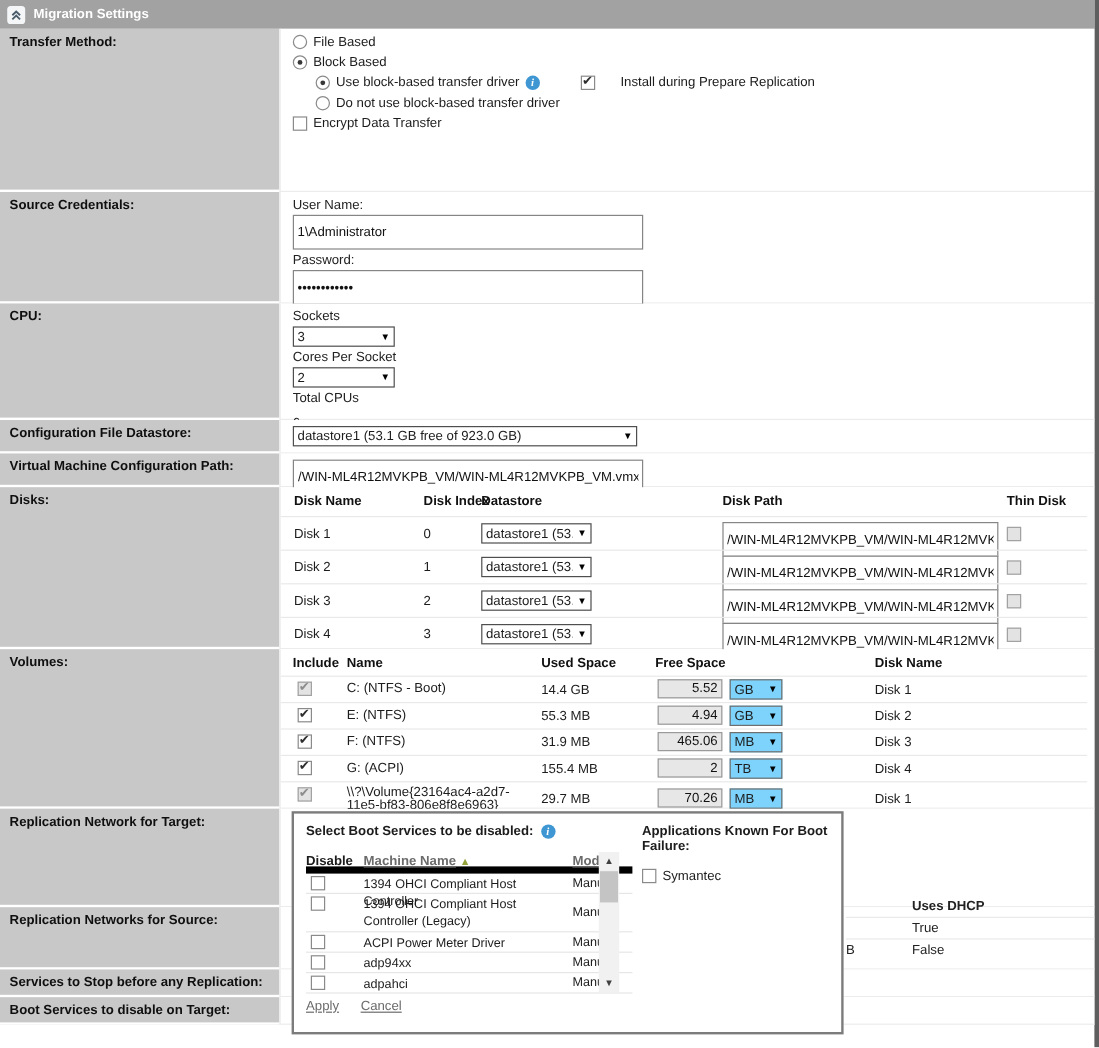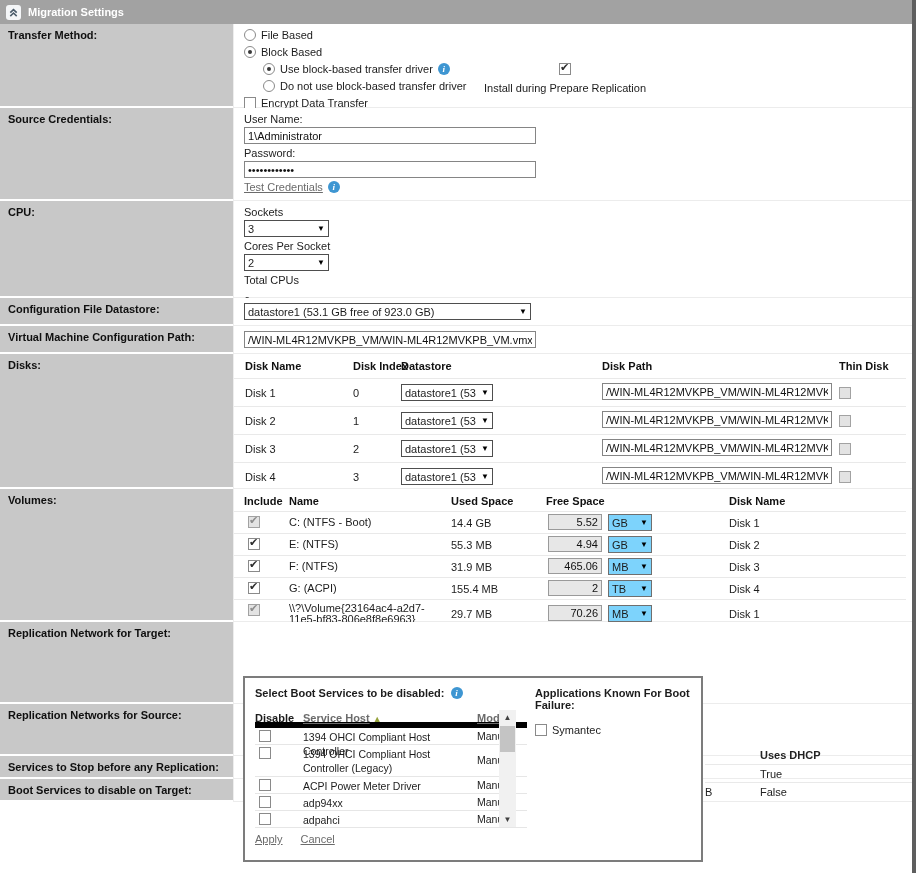--- a/index.html
+++ b/index.html
@@ -24,21 +24,21 @@
   .row { display:flex; width:912px; }
   .label-cell { width:233px; background:#c8c8c8; border-bottom:2px solid #fff;
                 padding:5px 8px 0 8px; font-weight:bold; color:#0f0f0f; }
   .content-cell { flex:1; position:relative; border-bottom:1px solid #ececec;
                   border-left:1px solid #ededed; padding-left:10px; background:#fff; }
 
   .sub-label { color:#222; }
   .line { display:flex; align-items:center; gap:5px; }
 
   
-  .text-input { height:17px; border:1px solid #858585; background:#fff; font-family:inherit;
+  .text-input { height:29px; border:1px solid #858585; background:#fff; font-family:inherit;
                 font-size:11px; padding:0 3px; color:#111; }
   .free-input { height:16px; border:1px solid #9a9a9a; background:#e7e7e7; text-align:right;
                 font-family:inherit; font-size:11px; padding:0 3px; color:#111; }
   .select { height:17px; border:1px solid #4e4e4e; background:#fff; display:flex;
             align-items:center; padding:0 3px; cursor:default; overflow:hidden; }
   .select .sel-txt { white-space:nowrap; overflow:hidden; flex:1; }
   .select .arrow { font-size:8px; color:#000; margin-left:4px; flex:none; }
   .unit { background:#7dd3fc; border-color:#6f6f6f; }
   .cb { display:inline-block; width:12px; height:12px; border:1px solid #8a8a8a; background:#fff;
         position:relative; flex:none; vertical-align:-2px; }
@@ -50,21 +50,21 @@
   .rb.selected::after { content:""; position:absolute; left:3px; top:3px; width:4px; height:4px;
         border-radius:50%; background:#383838; }
   .info { display:inline-block; width:12px; height:12px; border-radius:50%; background:#3e96d2;
           color:#fff; font:italic bold 9px "Liberation Serif", serif; text-align:center;
           line-height:12px; flex:none; }
   .lnk { color:#6b6b6b; text-decoration:underline; cursor:pointer; }
 
   
   .tm-line { margin-top:5px; }
   .tm-indent { margin-left:19px; position:relative; }
-  .tm-install { position:absolute; left:221px; top:0; display:flex; gap:7px; align-items:center;flex-direction:column; }
+  .tm-install { position:absolute; left:221px; top:0; display:flex; gap:21px; align-items:center; }
 
   
   .cred-input { width:292px; margin:2px 0 3px 0; }
 
   
   .cpu-select { width:85px; margin:2px 0 3px 0; }
 
   
   .inline-ctrl { position:absolute; top:3px; left:10px; }
 
@@ -136,21 +136,21 @@
       <svg width="11" height="11" viewBox="0 0 12 12">
           <path d="M2.5 6.2 L6 2.8 L9.5 6.2" stroke="#4a5b6a" stroke-width="1.7" fill="none"></path>
           <path d="M2.5 10 L6 6.6 L9.5 10" stroke="#4a5b6a" stroke-width="1.7" fill="none"></path>
         </svg>
     </span>
     <span class="hdr-title">Migration Settings</span>
   </div>
 
   <div class="rows">
 
-    <div class="row" style="height:84px">
+    <div class="row" style="height:136px">
       <div class="label-cell">Transfer Method:</div>
       <div class="content-cell">
         <div class="line tm-line">
           <span class="rb"></span>
           <span>File Based</span>
         </div>
         <div class="line tm-line">
           <span class="rb selected"></span>
           <span>Block Based</span>
         </div>
@@ -390,21 +390,21 @@
   <div class="popup">
     <div class="popup-title-row">
       <span>Select Boot Services to be disabled:</span>
       <span class="info">i</span>
     </div>
 
     <div class="svc-list">
       <div class="svc-header">
         <span class="svh-disable">Disable</span>
         <span class="svh-name">
-          <span class="lnk">Service Host</span>
+          <span class="lnk">Machine Name</span>
           <span class="sort-arrow">▲</span>
         </span>
         <span class="svh-mode lnk">Mode</span>
       </div>
       <div>
 
           <div class="svc-row">
             <span class="cb sv-cb"></span>
             <span class="sv-name">1394 OHCI Compliant Host Controller</span>
             <span class="sv-mode">Manual</span>

